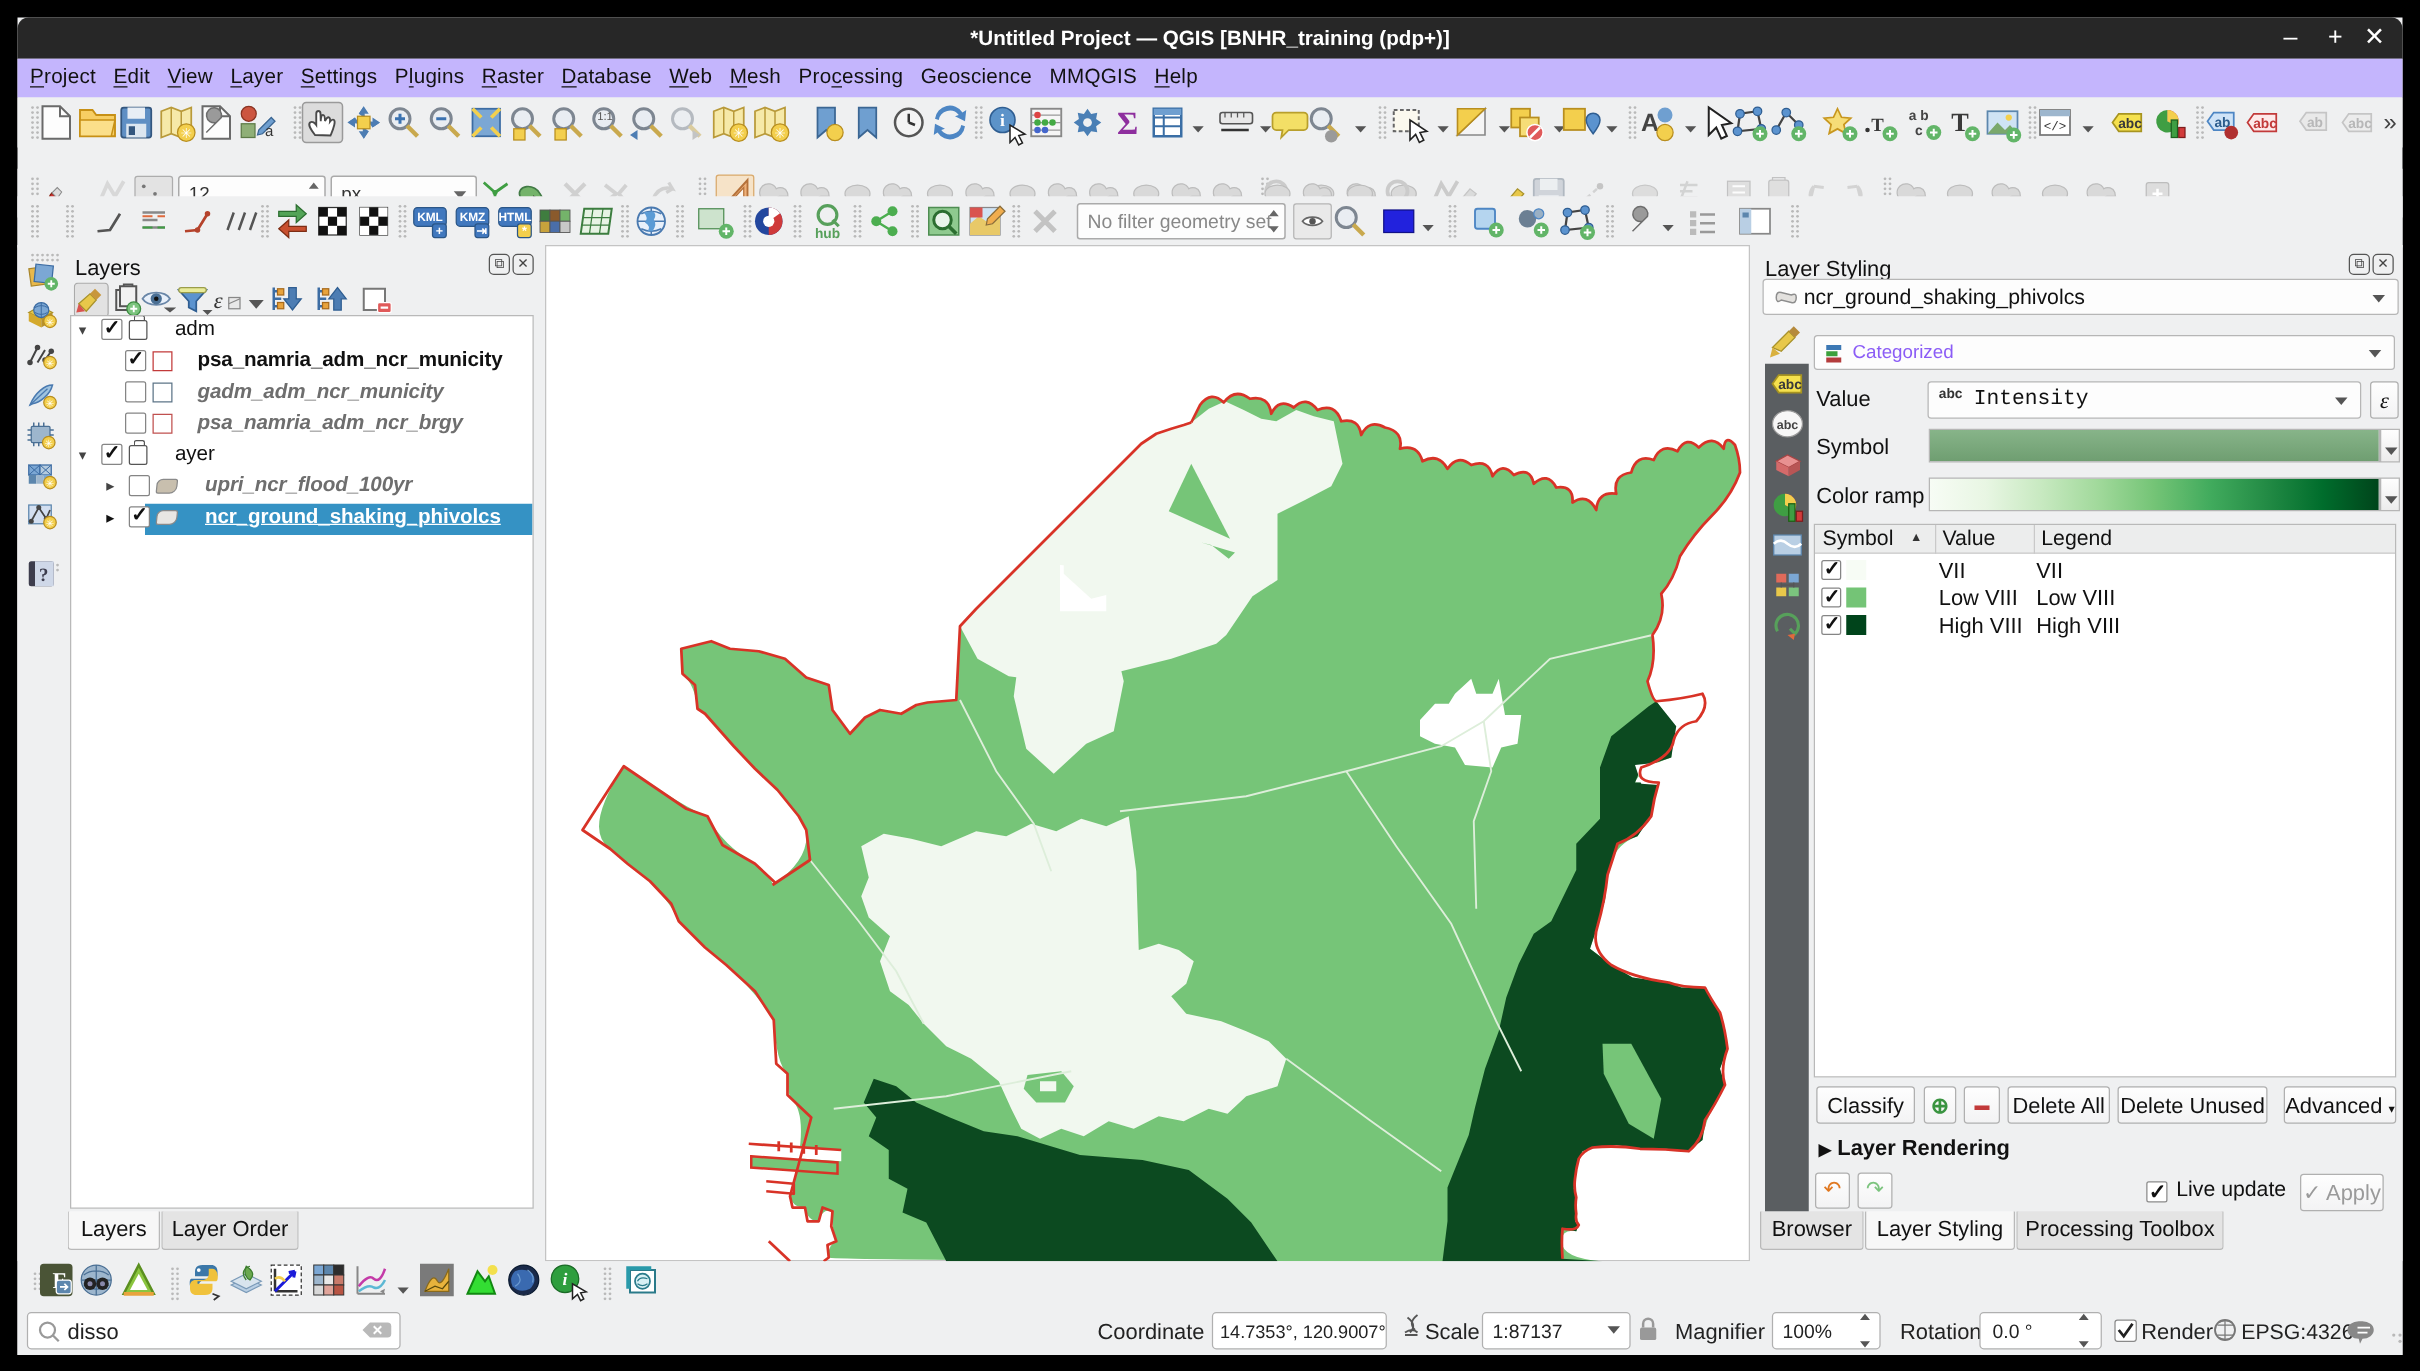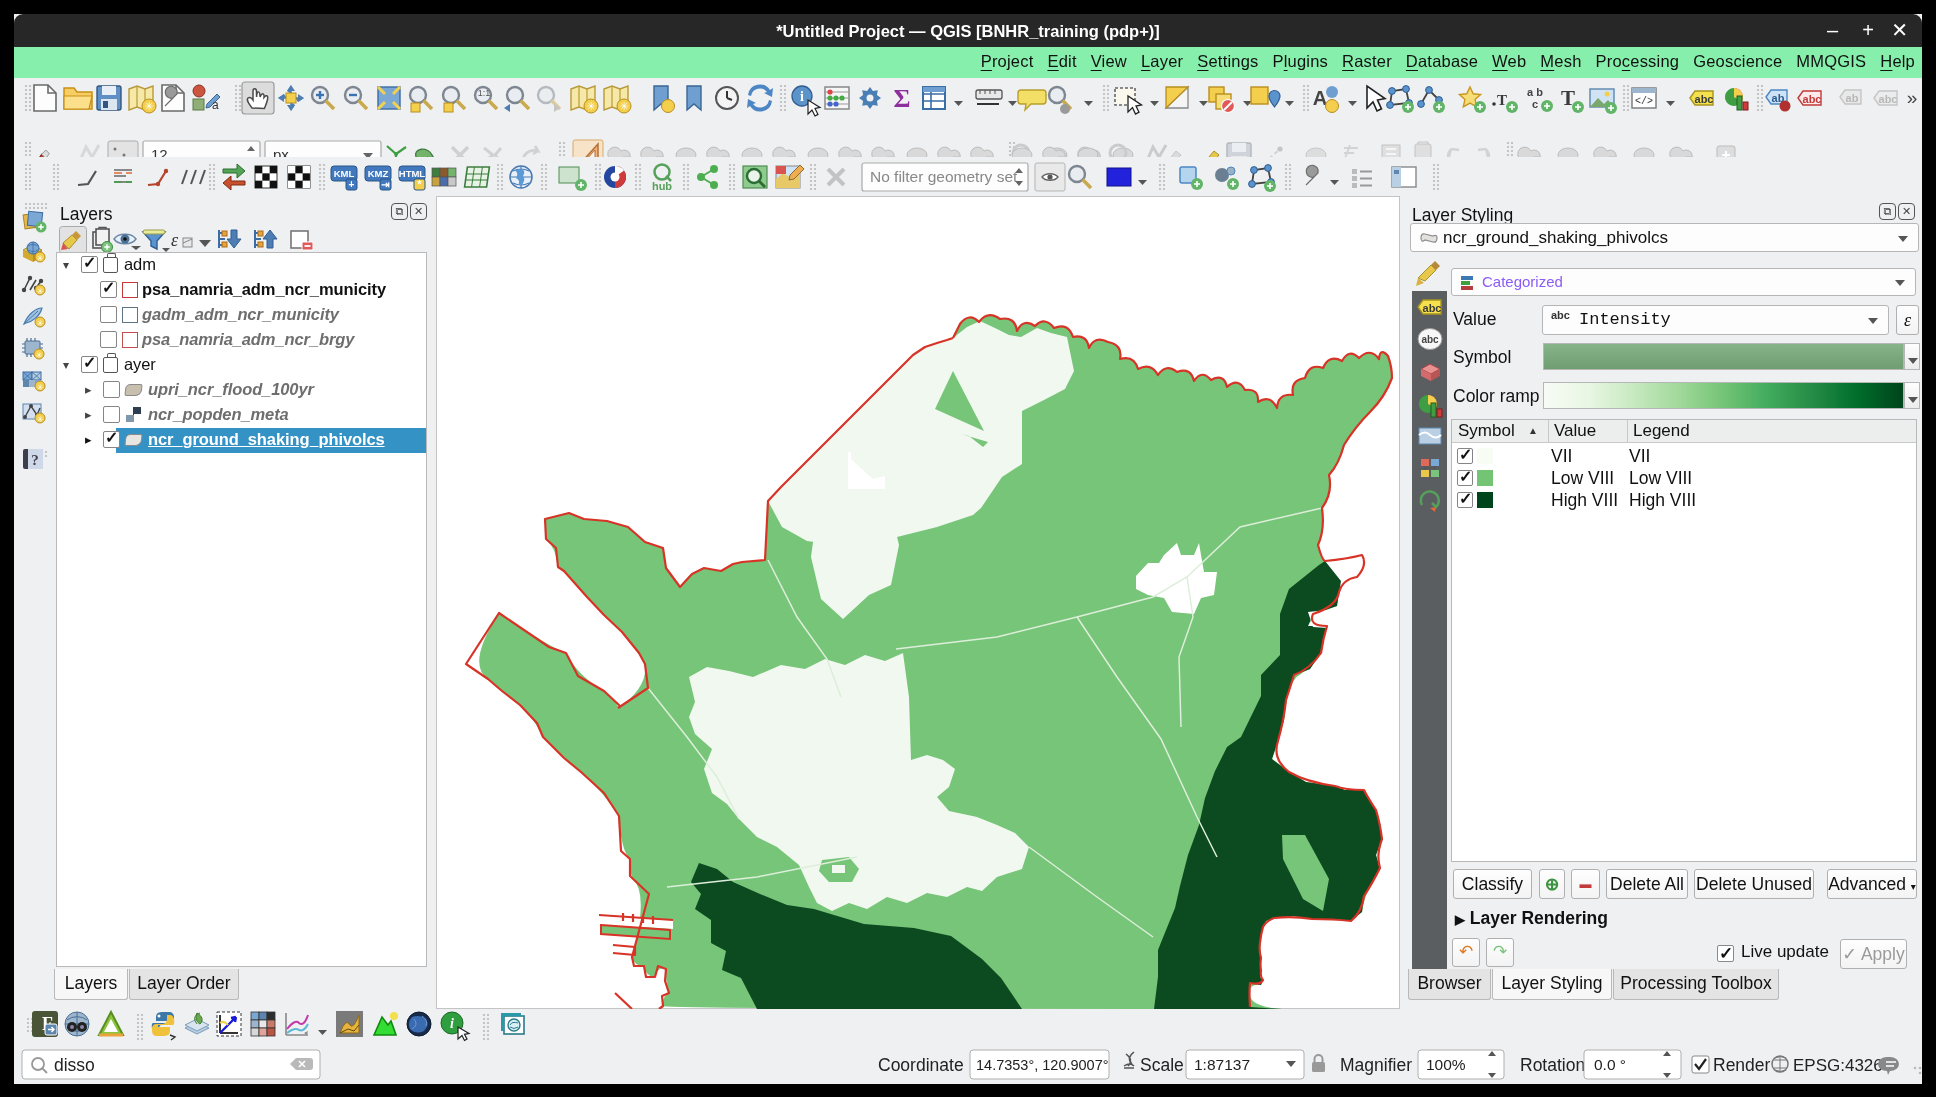--- a/index.html
+++ b/index.html
@@ -1,20 +1,20 @@
 <!DOCTYPE html>
 <html><head>
 <meta charset="utf-8">
 <style>
 * { margin:0; padding:0; box-sizing:border-box; }
 html,body { width:1936px; height:1097px; background:#000; font-family:"Liberation Sans", sans-serif; overflow:hidden; }
 #win { position:absolute; left:14px; top:14px; width:1908px; height:1070px; background:#eff0f1; }
 #titlebar { position:absolute; left:0; top:0; width:100%; height:33px; background:#272727; border-radius:9px 9px 0 0; color:#fff; font-weight:bold; font-size:16.5px; text-align:center; line-height:34px; }
 .wbtn { position:absolute; top:0; height:33px; color:#fff; font-size:20px; line-height:33px; font-weight:normal;}
-#menubar { position:absolute; left:0; top:33px; width:100%; height:31px; background:#86efac; font-size:16.5px; color:#111;text-align:right; }
+#menubar { position:absolute; left:0; top:33px; width:100%; height:31px; background:#c4b5fd; font-size:16.5px; color:#111; }
 #menubar span { display:inline-block; padding:5px 7px 0 7px; letter-spacing:0.2px;}
 #menubar span u { text-decoration:underline; text-underline-offset:3px;}
 .tb { position:absolute; left:0; width:100%; background:#eff0f1; }
 #tb1 { top:64px; height:40px; }
 #tb2 { top:121px; height:39px;text-align:right; }
 #tb3 { top:143px; height:41px; }
 #mainarea { position:absolute; left:0; top:182px; width:100%; height:813px; background:#eff0f1; }
 #bottomtb { position:absolute; left:0; top:995px; width:100%; height:35px; background:#eff0f1; }
 #statusbar { position:absolute; left:0; top:1030px; width:100%; height:40px; background:#eff0f1; font-size:16px; }
 
@@ -36,21 +36,21 @@
 .tcb { display:inline-block; width:17px; height:17px; background:#fff; border:1px solid #858585; border-radius:2px; position:relative; vertical-align:middle; margin:0 4px 0 4px; }
 .tcb.on:after { content:"✓"; position:absolute; left:1px; top:-4px; font-size:16px; font-weight:bold; color:#111; }
 .trow.ind1 { padding-left:39px; }
 .trow.ind2 { padding-left:22px; }
 .gicon { display:inline-block; width:15px; height:16px; border:1.5px solid #555; border-radius:2px; position:relative; vertical-align:middle; margin:0 3px 0 1px; background:#fff; }
 .gicon:before { content:""; position:absolute; left:3px; top:-5px; width:7px; height:4px; border:1.5px solid #555; border-bottom:none; border-radius:2px 2px 0 0; }
 .sym { display:inline-block; width:16px; height:16px; background:#fff; border:1.2px solid; vertical-align:middle; margin:0 1px 0 1px; }
 .picon { display:inline-block; width:17px; height:12px; position:relative; vertical-align:middle; margin:0 3px 0 1px; }
 .picon:before { content:""; position:absolute; inset:0; background:currentColor; border:1px solid #8a8a8a; border-radius:5px 2px 6px 2px; transform:skewX(-6deg); }
 .micon { display:inline-block; width:15px; height:15px; vertical-align:middle; margin:0 4px 0 2px; background:conic-gradient(#2c3e50 25%, #fff 25% 50%, #7f98ab 50% 75%, #fff 75%); }
-.tname { vertical-align:middle; letter-spacing:-0.1px; margin-left:3px;}
+.tname { vertical-align:middle; letter-spacing:-0.1px; margin-left:19px;}
 .tname.b { font-weight:bold; }
 .tname.i { font-style:italic; font-weight:bold; color:#6e6e6e; }
 .trow.sel .selband { position:absolute; left:59px; right:0; top:0; bottom:0; background:#3592c4; z-index:1; }
 .trow.sel .tcb { z-index:2; position:relative; }
 .tname.selu { color:#fff; text-decoration:underline; position:relative; z-index:3; font-weight:bold; }
 #lp-tabs { position:absolute; left:0px; top:773px; width:381px; height:32px; }
 .tab { position:absolute; top:0; height:31px; background:#e4e4e4; border:1px solid #b9b9b9; border-top:none; font-size:17.5px; color:#111; text-align:center; line-height:29px; border-radius:0 0 3px 3px;}
 .tab.active { background:#f7f7f7; }
 #mapcanvas { position:absolute; left:422px; top:0px; width:964px; height:813px; background:#fff; border:1px solid #c4c4c4; }
 #stylepanel { position:absolute; left:1388px; top:0; width:520px; height:813px; background:#eff0f1; }
@@ -1041,21 +1041,20 @@
               <path d="M245.5,20 h6" stroke="#fff" stroke-width="1.8"></path>
             </g>
 </svg></div>
       <div id="lp-tree">
         <div class="trow"><span class="tw">▾</span><span class="tcb on"></span><span class="gicon"></span><span class="tname">adm</span></div>
         <div class="trow ind1"><span class="tcb on"></span><span class="sym" style="border-color:#c23a3a;"></span><span class="tname b">psa_namria_adm_ncr_municity</span></div>
         <div class="trow ind1"><span class="tcb"></span><span class="sym" style="border-color:#5d7587;"></span><span class="tname i">gadm_adm_ncr_municity</span></div>
         <div class="trow ind1"><span class="tcb"></span><span class="sym" style="border-color:#c0504f;"></span><span class="tname i">psa_namria_adm_ncr_brgy</span></div>
         <div class="trow"><span class="tw">▾</span><span class="tcb on"></span><span class="gicon"></span><span class="tname">ayer</span></div>
         <div class="trow ind2"><span class="tw s">▸</span><span class="tcb"></span><span class="picon" style="color:#c8bfae;"></span><span class="tname i">upri_ncr_flood_100yr</span></div>
-        <div class="trow ind2"><span class="tw s">▸</span><span class="tcb"></span><span class="micon"></span><span class="tname i">ncr_popden_meta</span></div>
         <div class="trow ind2 sel"><span class="tw s" style="color:#111;">▸</span><span class="tcb on"></span><span class="selband"></span><span class="picon" style="color:#e8e6e3;z-index:3;"></span><span class="tname selu">ncr_ground_shaking_phivolcs</span></div>
       </div>
       <div id="lp-tabs">
         <div class="tab active" style="left:-1px;width:74px;">Layers</div>
         <div class="tab" style="left:74px;width:110px;">Layer Order</div>
       </div>
     </div>
 
     <div id="mapcanvas">
     <svg width="964" height="813" viewBox="0 0 964 813">

